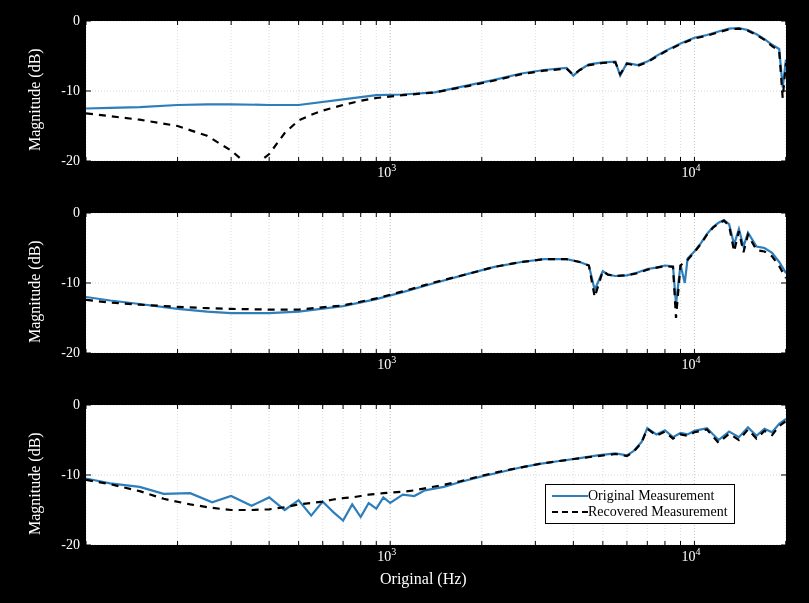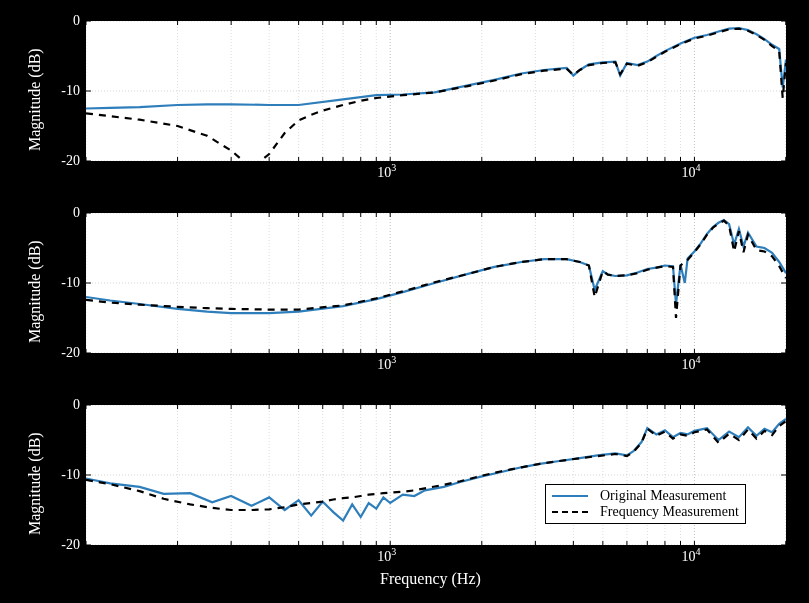--- a/index.html
+++ b/index.html
@@ -49,21 +49,21 @@
   .legend {
     position: absolute;
     background: #fff;
     border: 1px solid #000;
     padding: 3px 6px;
     font-size: 14px;
   }
   .legend-row {
     display: flex;
     align-items: center;
-    gap: 12px;
+    gap: 0;
   }
   .legend-line {
     width: 36px;
     height: 0;
     flex-shrink: 0;
   }
   .legend-line.solid {
     border-top: 2.5px solid #2E7EBB;
   }
   .legend-line.dashed {
@@ -337,21 +337,21 @@
         <line class="tick" x1="700" y1="0" x2="695" y2="0"></line>
         <polyline class="orig" points="0.0,73.5 24.1,78.4 53.6,81.9 77.7,88.9 104.2,88.2 126.2,97.3 145.1,91.0 165.5,100.8 183.2,92.4 198.7,105.0 212.6,95.2 225.2,110.6 236.7,96.6 247.3,107.1 257.1,115.5 266.2,99.4 274.7,112.0 282.7,98.0 290.3,103.6 297.4,92.4 304.2,98.0 316.8,89.6 328.3,91.0 338.9,85.4 357.8,81.9 374.3,77.0 395.8,71.4 414.3,67.2 435.4,62.3 453.7,58.8 473.4,56.0 493.8,53.2 511.5,50.4 529.4,48.3 540.9,50.4 547.4,46.2 555.5,37.1 561.3,23.1 570.4,29.4 578.9,25.2 587.0,32.2 594.5,28.0 601.6,29.4 608.4,25.9 621.0,23.1 632.5,35.0 643.1,26.6 652.9,32.2 662.0,22.4 670.5,30.8 678.5,23.8 686.1,27.3 693.2,18.9 700.0,14.0"></polyline>
         <polyline class="recov" points="0.0,74.9 24.1,79.1 53.6,86.1 77.7,93.8 104.2,99.4 126.2,102.9 145.1,105.0 165.5,105.0 183.2,104.3 198.7,102.2 212.6,99.4 225.2,98.0 236.7,96.6 247.3,94.5 257.1,93.1 266.2,92.4 274.7,91.0 282.7,89.6 290.3,88.9 297.4,88.2 304.2,87.5 316.8,86.8 328.3,85.4 338.9,83.3 357.8,79.8 374.3,76.3 395.8,70.7 414.3,66.5 435.4,62.3 453.7,58.8 473.4,56.0 493.8,53.2 511.5,51.1 529.4,49.0 540.9,51.1 547.4,46.9 555.5,37.8 561.3,23.8 570.4,30.8 578.9,26.6 587.0,33.6 594.5,29.4 601.6,30.8 608.4,27.3 621.0,24.5 632.5,37.8 643.1,28.7 652.9,35.0 662.0,24.5 670.5,33.6 678.5,25.9 686.1,30.1 693.2,21.0 700.0,16.1"></polyline>
       </svg>
 </div>
 
 <div class="axis-label-y" style="left:-25px; top:82px; width:120px;">Magnitude (dB)</div>
 <div class="axis-label-y" style="left:-25px; top:274px; width:120px;">Magnitude (dB)</div>
 <div class="axis-label-y" style="left:-25px; top:466px; width:120px;">Magnitude (dB)</div>
 
-<div class="axis-label-x" style="left:380px; top:570px;">Frequency (Hz)</div>
+<div class="axis-label-x" style="left:380px; top:570px;">Original (Hz)</div>
 
 <div class="tick-label-y" style="left:55px; top:13px; width:25px;">0</div>
 <div class="tick-label-y" style="left:50px; top:83px; width:30px;">-10</div>
 <div class="tick-label-y" style="left:50px; top:153px; width:30px;">-20</div>
 
 <div class="tick-label-y" style="left:55px; top:205px; width:25px;">0</div>
 <div class="tick-label-y" style="left:50px; top:275px; width:30px;">-10</div>
 <div class="tick-label-y" style="left:50px; top:345px; width:30px;">-20</div>
 
 <div class="tick-label-y" style="left:55px; top:397px; width:25px;">0</div>
@@ -367,17 +367,17 @@
 <div class="tick-label-x" style="top: 546px; left: 377.212px;" id="xtA2">10<sup style="font-size:10px">3</sup></div>
 <div class="tick-label-x" style="top: 546px; left: 681.423px;" id="xtB2">10<sup style="font-size:10px">4</sup></div>
 
 <div class="legend" style="left:545px; top:484px;">
   <div class="legend-row">
     <div class="legend-line solid"></div>
     <span>Original Measurement</span>
   </div>
   <div class="legend-row">
     <div class="legend-line dashed"></div>
-    <span>Frequency Measurement</span>
+    <span>Recovered Measurement</span>
   </div>
 </div>
 
 </div>
 
 </body></html>

